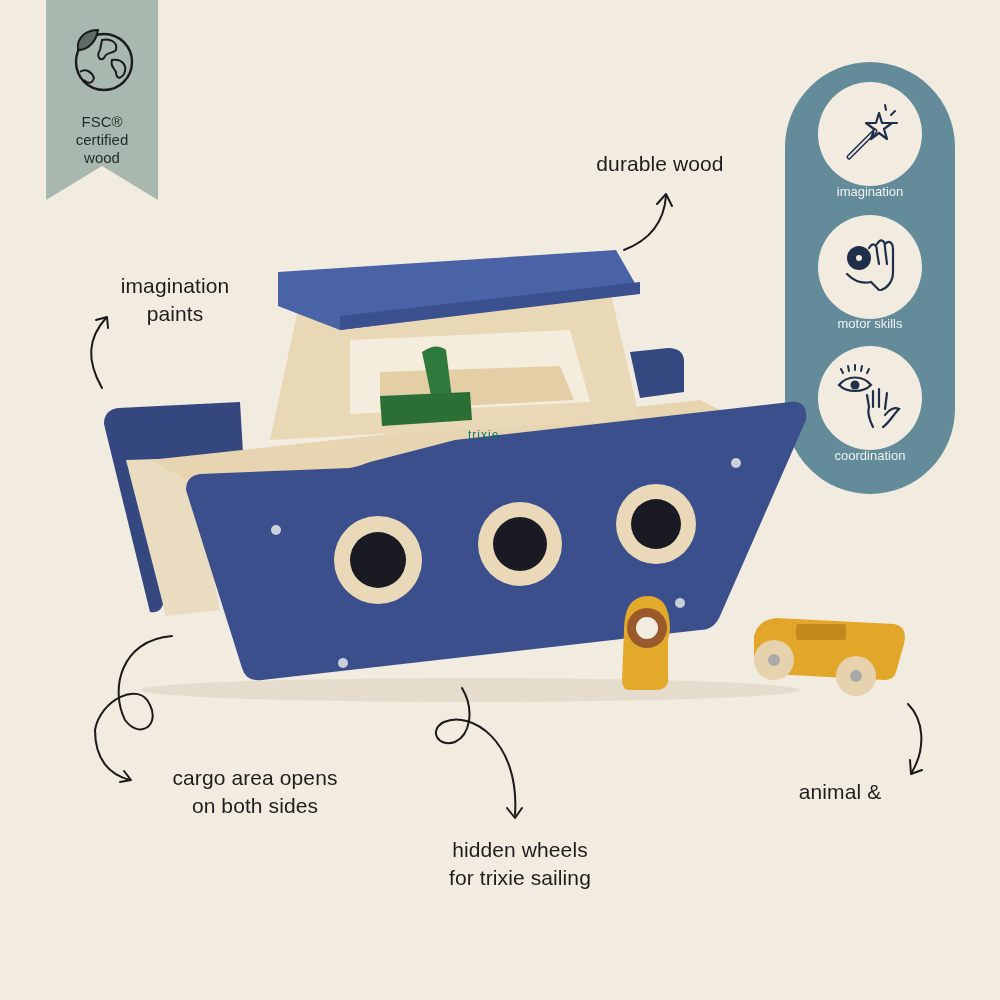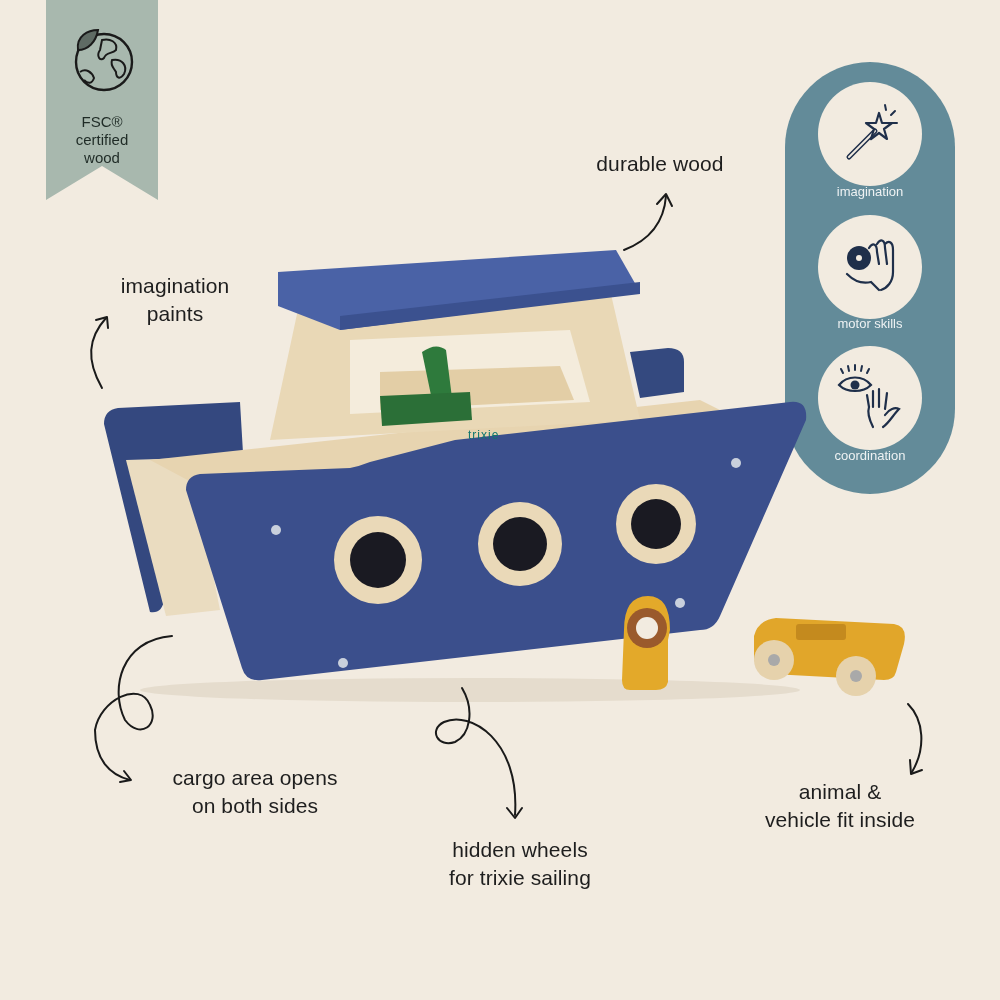--- a/index.html
+++ b/index.html
@@ -169,14 +169,13 @@
 <div class="callout" style="left:140px;top:764px;width:230px">
   <span>cargo area opens</span>
   <span>on both sides</span>
 </div>
 <div class="callout" style="left:405px;top:836px;width:230px">
   <span>hidden wheels</span>
   <span>for trixie sailing</span>
 </div>
 <div class="callout" style="left:735px;top:778px;width:210px">
   <span>animal &amp;</span>
-  <span>vehicle fit inside</span>
 </div>
 
 </body></html>

